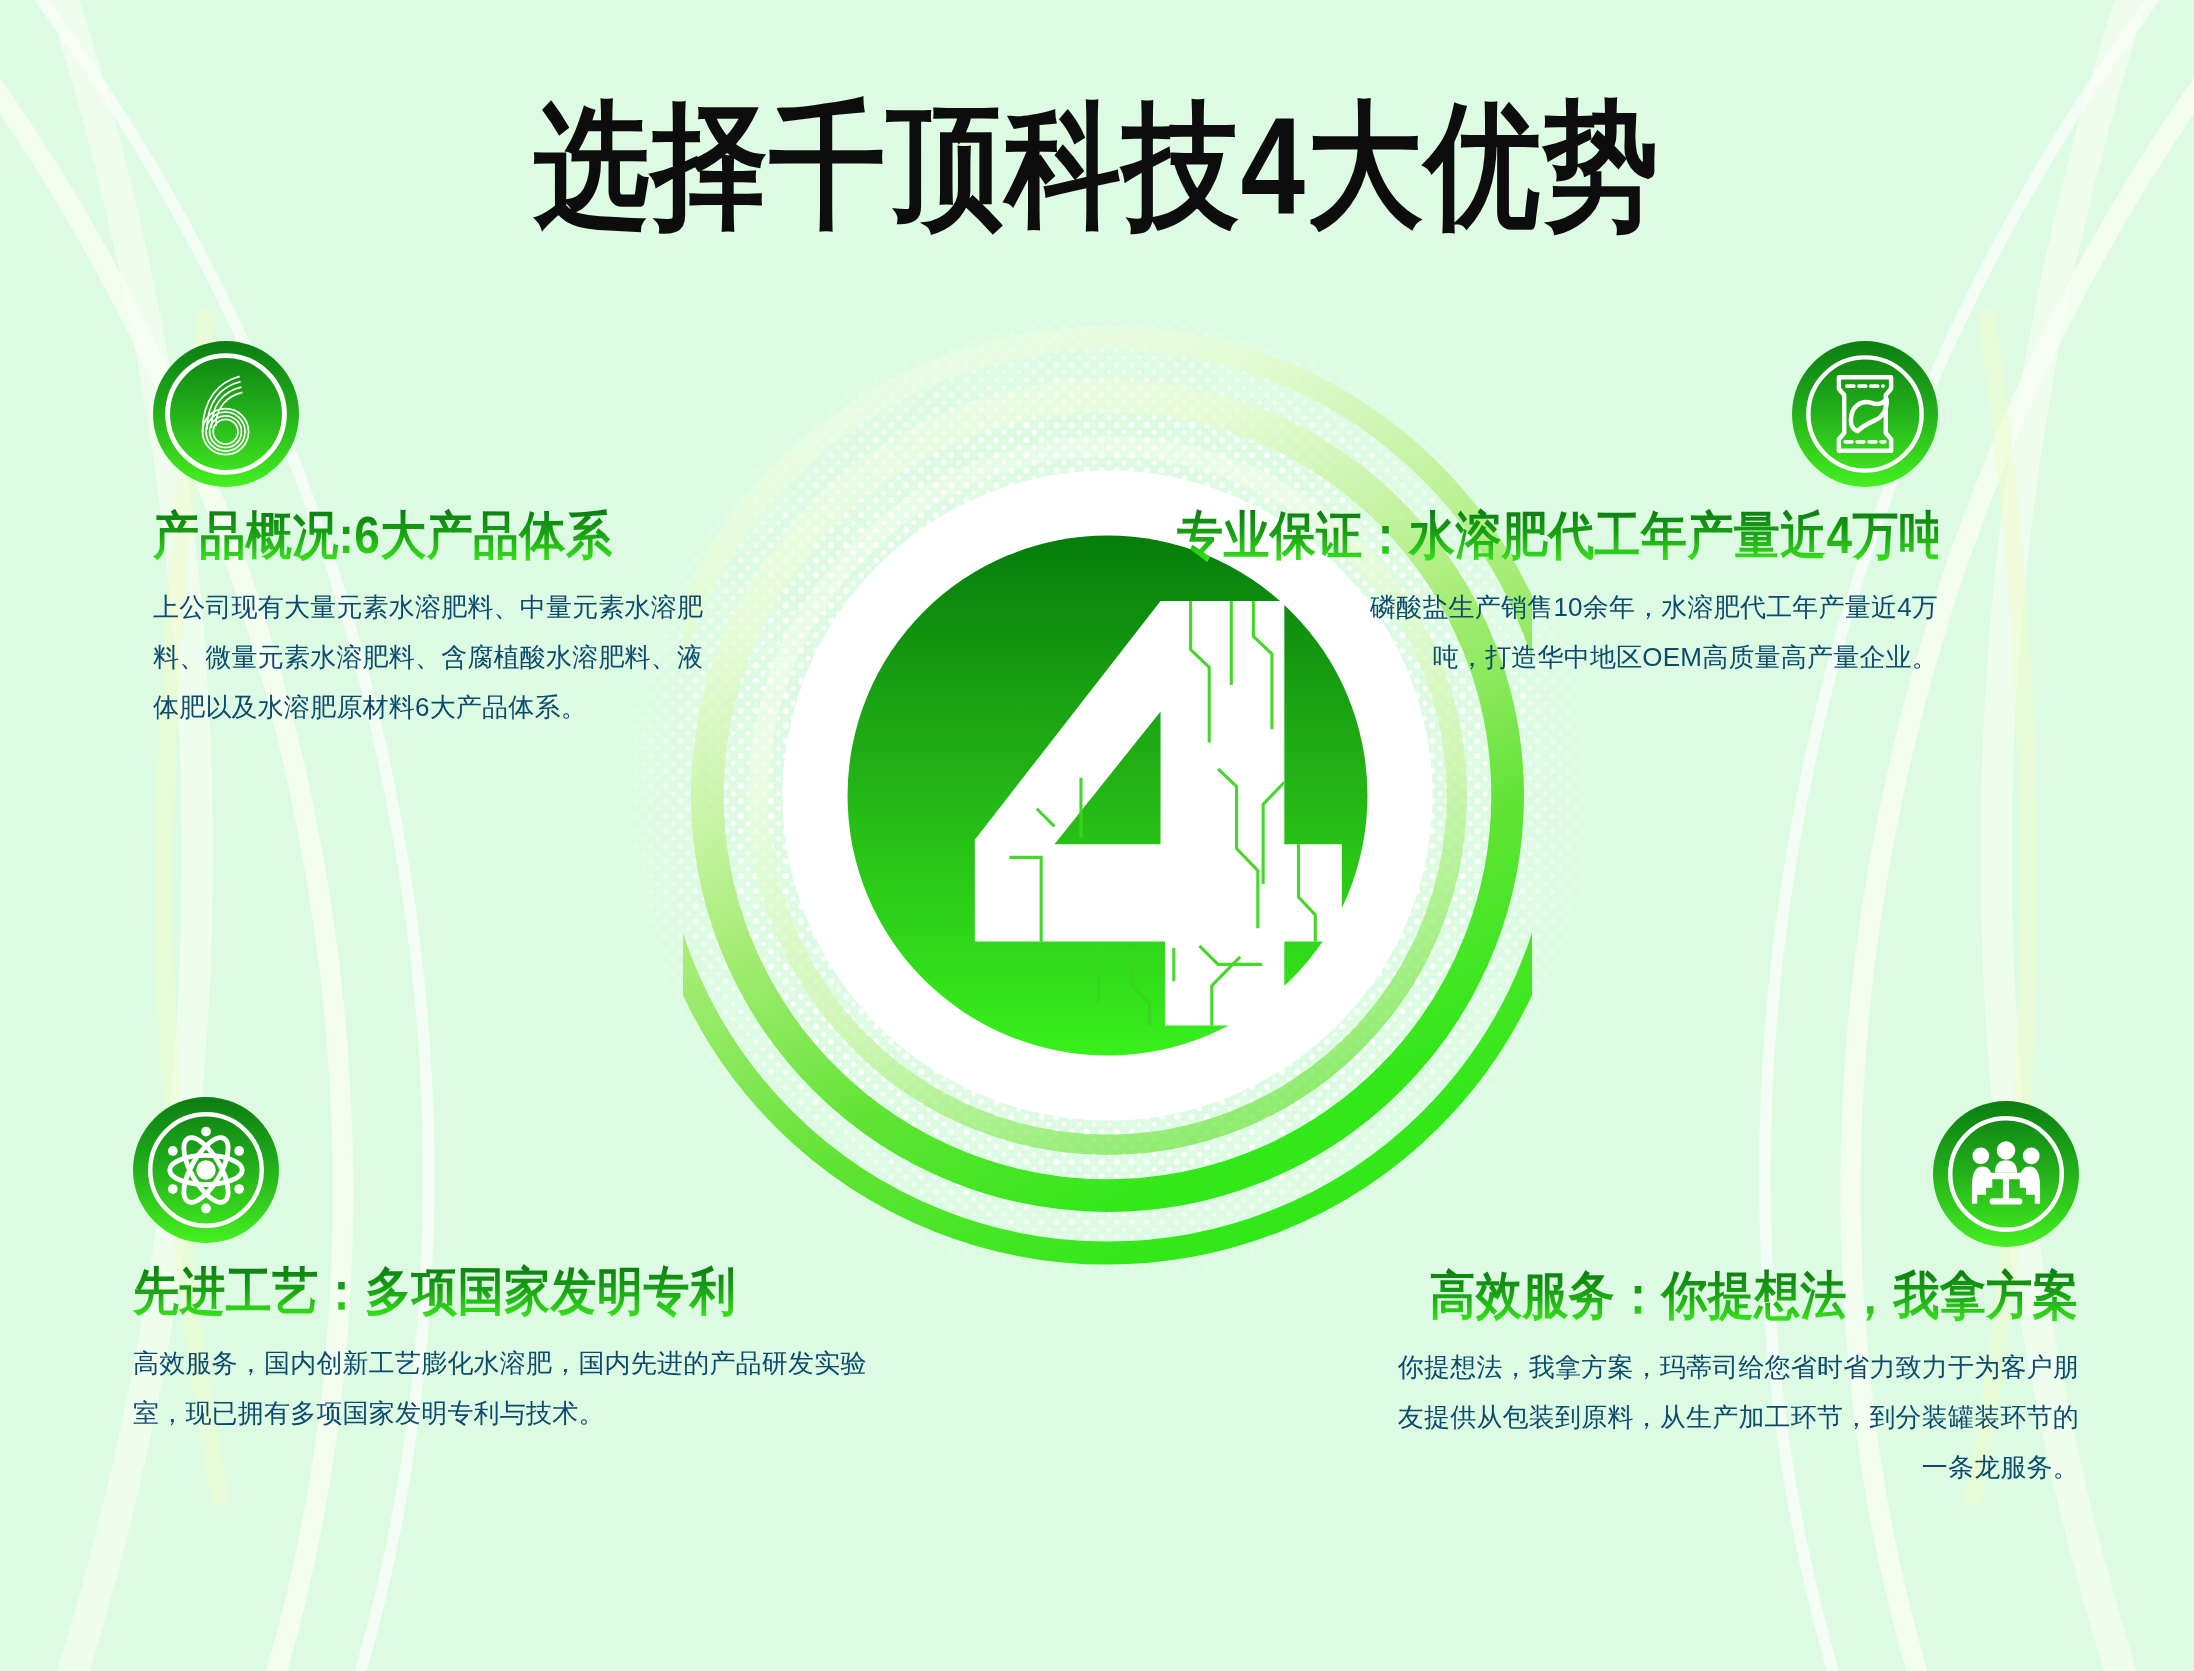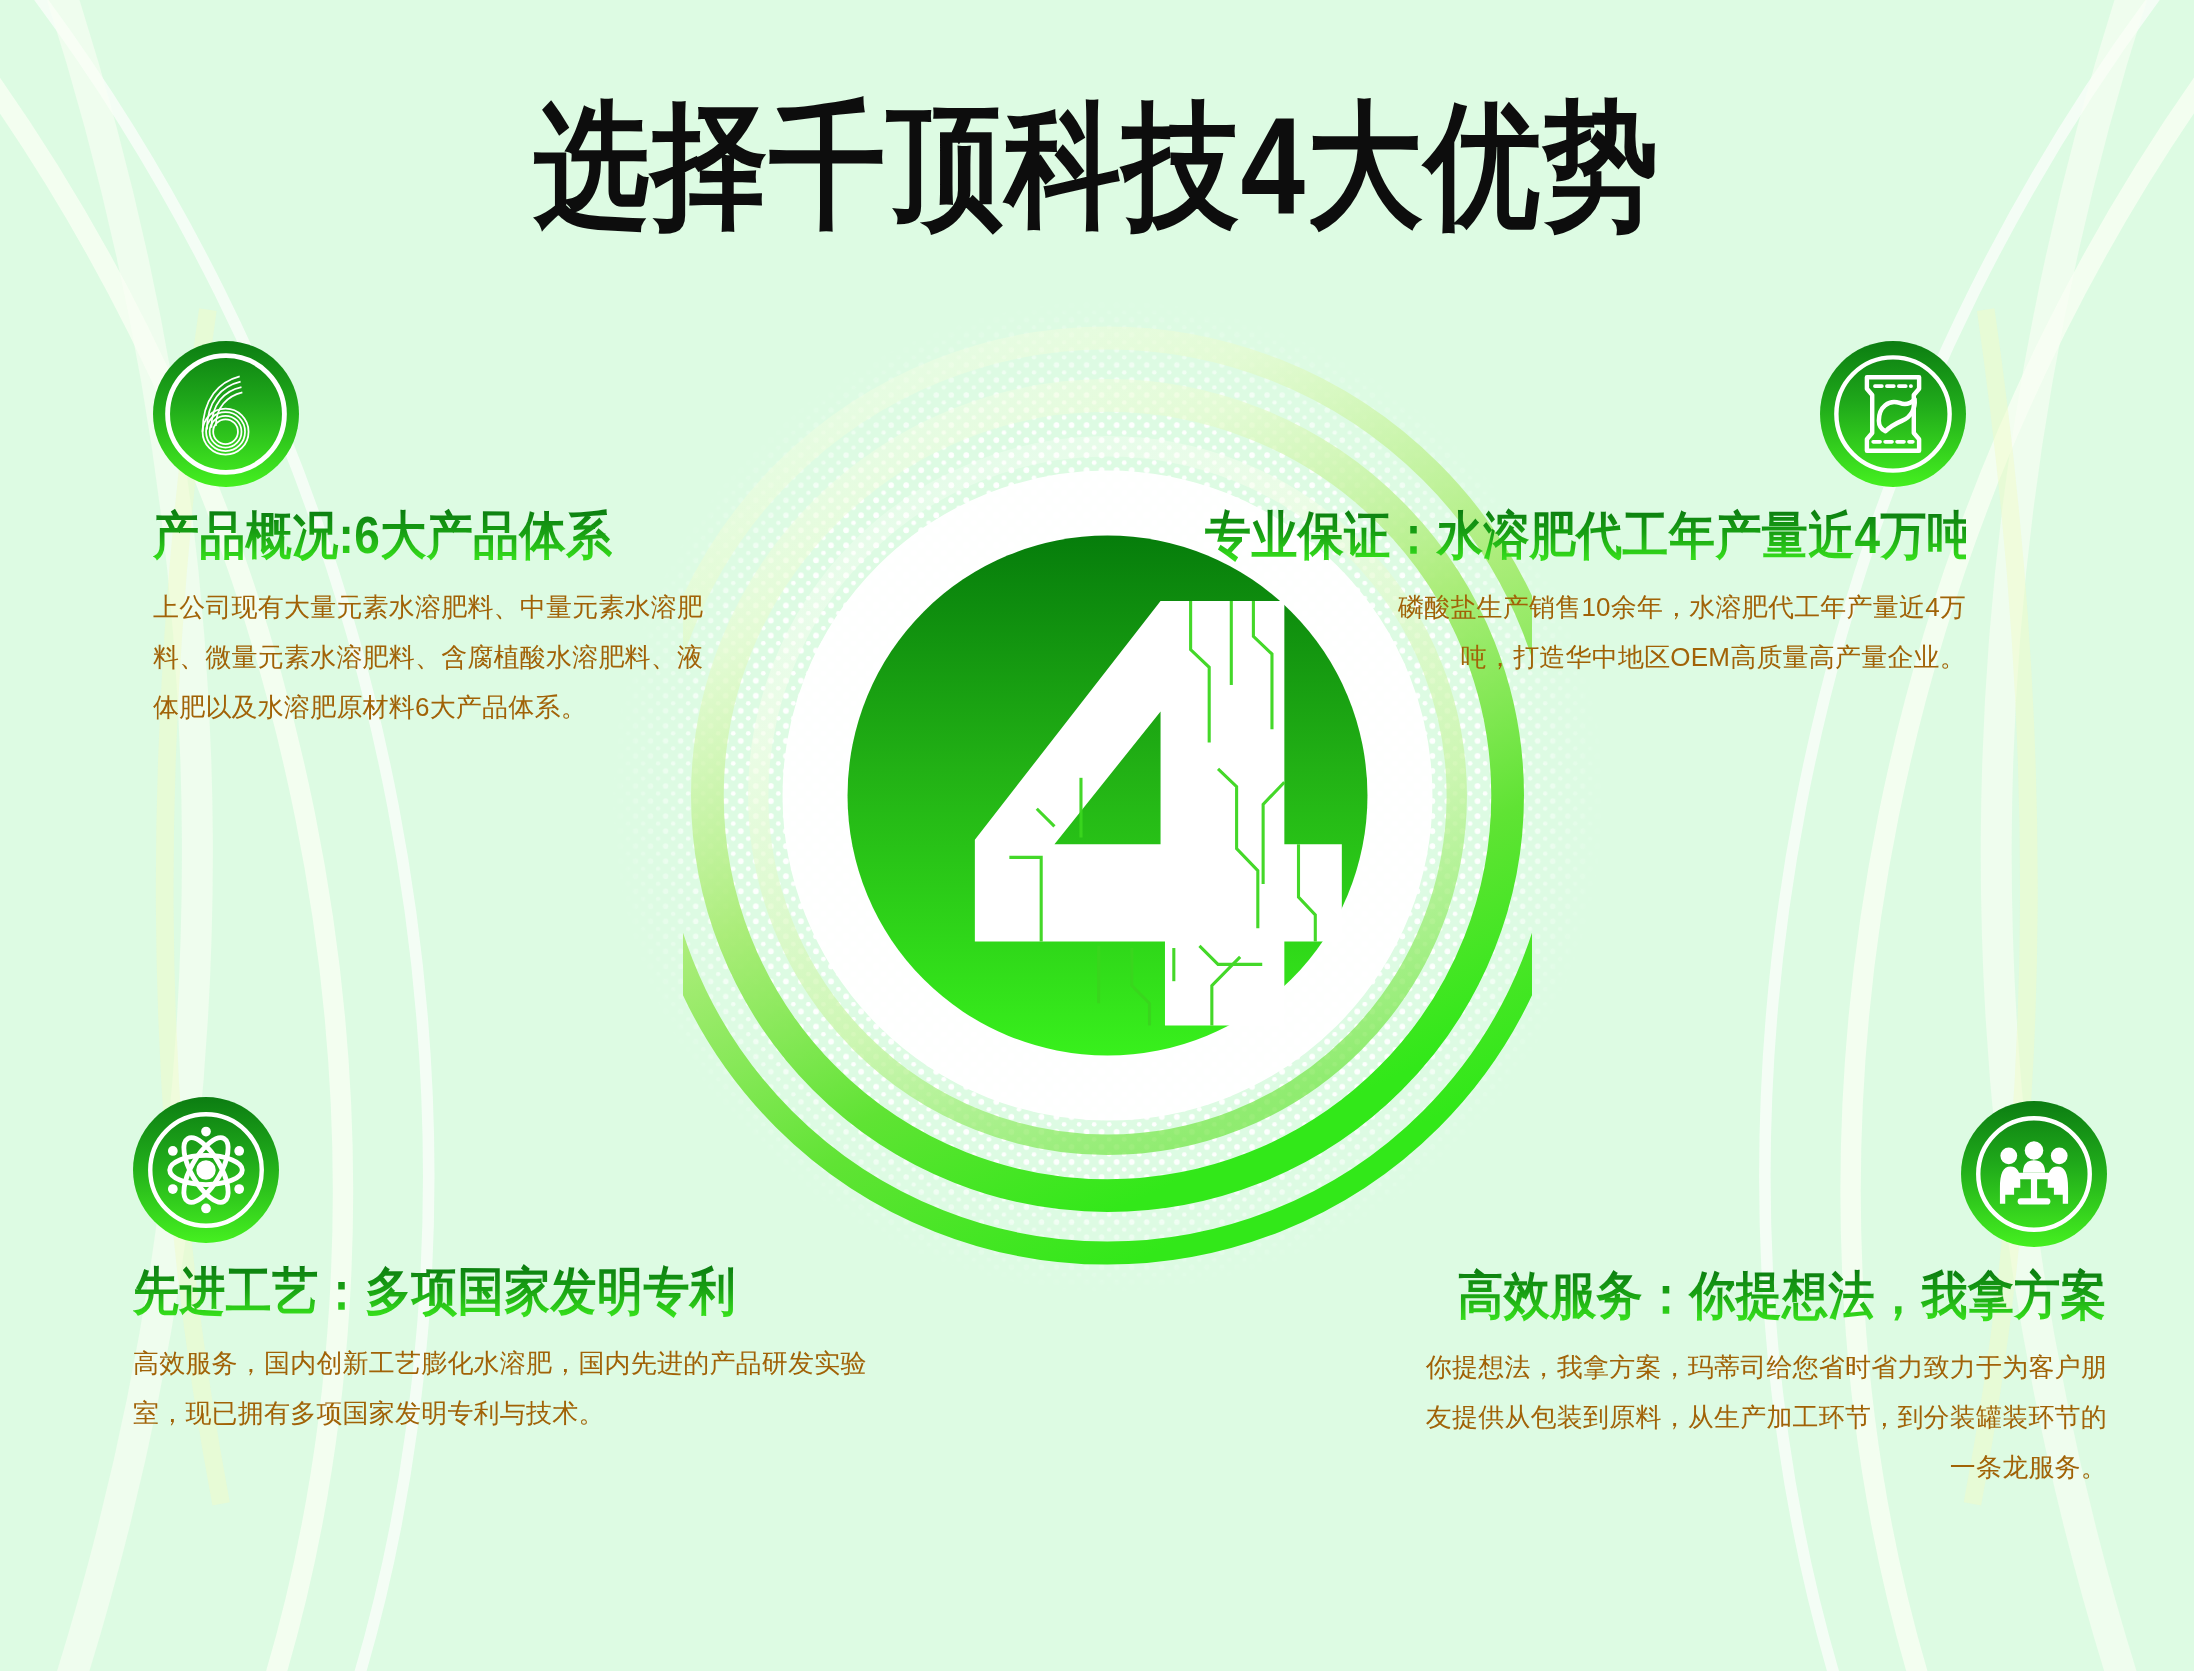--- a/index.html
+++ b/index.html
@@ -29,21 +29,21 @@
     font-family:"Liberation Sans","DejaVu Sans",sans-serif;
   }
 
   
   .quad{position:absolute;}
   .q-tl{left:133px;top:341px;width:588px;margin-left:20px;}
   .q-tr{left:1177px;top:341px;width:761px;}
   .q-bl{left:133px;top:1097px;width:752px;font-family:Liberation Serif, serif;}
   .q-br{left:1309px;top:1101px;width:770px;}
 
-  .q-tr, .q-br{text-align:right;margin-left:28px;}
+  .q-tr, .q-br{text-align:right;}
 
   .badge{
     width:146px;height:146px;border-radius:50%;
     position:relative;display:block;
     background:linear-gradient(180deg,#0c7d12 0%,#1fa81a 42%,#45f020 100%);
     box-shadow:0 0 0 0 rgba(0,0,0,0);
   }
   .q-tr .badge,.q-br .badge{margin-left:auto;}
 
   .badge svg{position:absolute;left:0;top:0;width:146px;height:146px;}
@@ -56,21 +56,21 @@
     background:linear-gradient(180deg,#0a7a10 0%,#18a013 45%,#3ced1d 100%);
     -webkit-background-clip:text;background-clip:text;
     color:transparent;-webkit-text-fill-color:transparent;
     transform:scaleY(1.12);transform-origin:left top;
   }
   .q-tr .head,.q-br .head{transform-origin:right top;}
 
   .body-txt{
     margin-top:24px;
     font-size:26px;line-height:1.92;
-    color:#a16207;
+    color:#0c4a6e;
     font-weight:500;
     letter-spacing:0.2px;
   }
   .q-tl .body-txt{width:557px;}
   .q-tr .body-txt{width:606px;margin-left:auto;}
   .q-bl .body-txt{width:734px;}
   .q-br .body-txt{width:703px;margin-left:auto;text-align:right;}
 
   
   .center-wrap{

